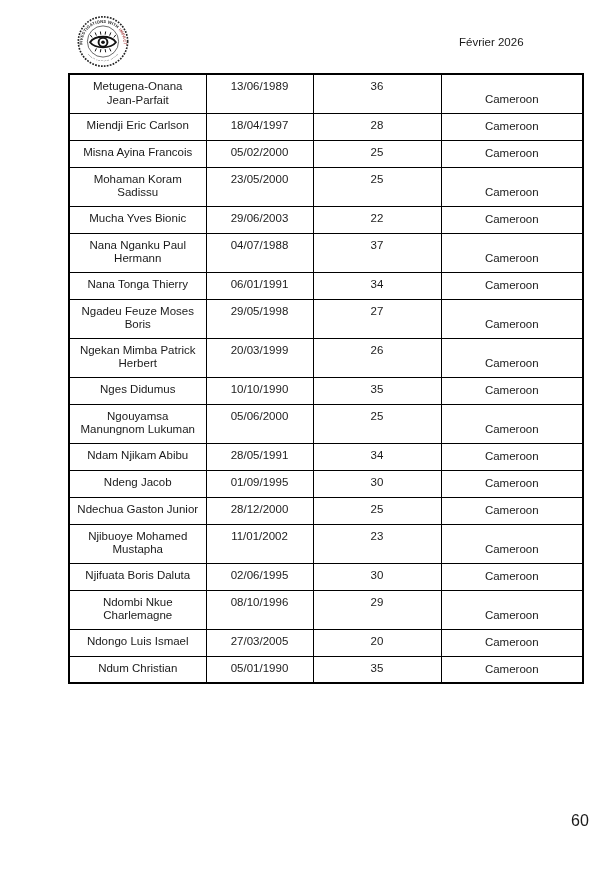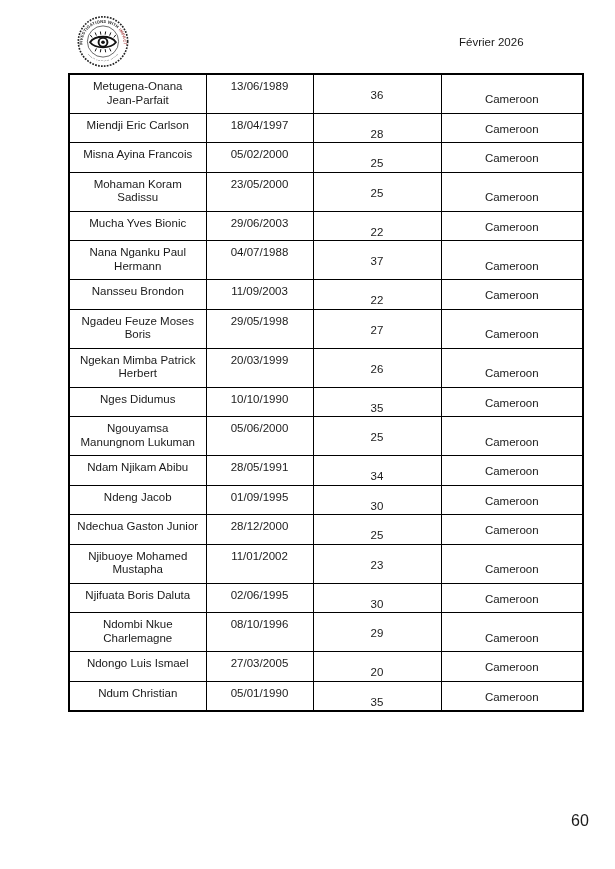--- a/index.html
+++ b/index.html
@@ -42,21 +42,21 @@
     font-size: 11.5px;
     line-height: 13.5px;
     text-align: center;
     color: #1a1a1a;
     overflow: hidden;
   }
   table.roster tr { height: 27px; }
   table.roster tr.tall { height: 39px; }
   td.col-name    { vertical-align: top; padding: 5px 3px 2px 3px; white-space: pre-line; }
   td.col-dob     { vertical-align: top; padding-top: 5px; }
-  td.col-age     { vertical-align: top; padding-top: 14px; }
+  td.col-age     { vertical-align: top; padding-top: 5px; }
   td.col-country { vertical-align: bottom; padding-bottom: 6px; }
   .page-number {
     position: absolute;
     left: 571px;
     top: 812px;
     font-size: 16px;
     color: #1a1a1a;
   }
 </style>
 </head>
@@ -144,23 +144,23 @@
           <td class="col-country">Cameroon</td>
         </tr>
         <tr class="tall">
           <td class="col-name">Nana Nganku Paul
 Hermann</td>
           <td class="col-dob">04/07/1988</td>
           <td class="col-age">37</td>
           <td class="col-country">Cameroon</td>
         </tr>
         <tr>
-          <td class="col-name">Nansseu Brondon</td>
-          <td class="col-dob">11/09/2003</td>
-          <td class="col-age">22</td>
+          <td class="col-name">Nana Tonga Thierry</td>
+          <td class="col-dob">06/01/1991</td>
+          <td class="col-age">34</td>
           <td class="col-country">Cameroon</td>
         </tr>
         <tr class="tall">
           <td class="col-name">Ngadeu Feuze Moses
 Boris</td>
           <td class="col-dob">29/05/1998</td>
           <td class="col-age">27</td>
           <td class="col-country">Cameroon</td>
         </tr>
         <tr class="tall">

